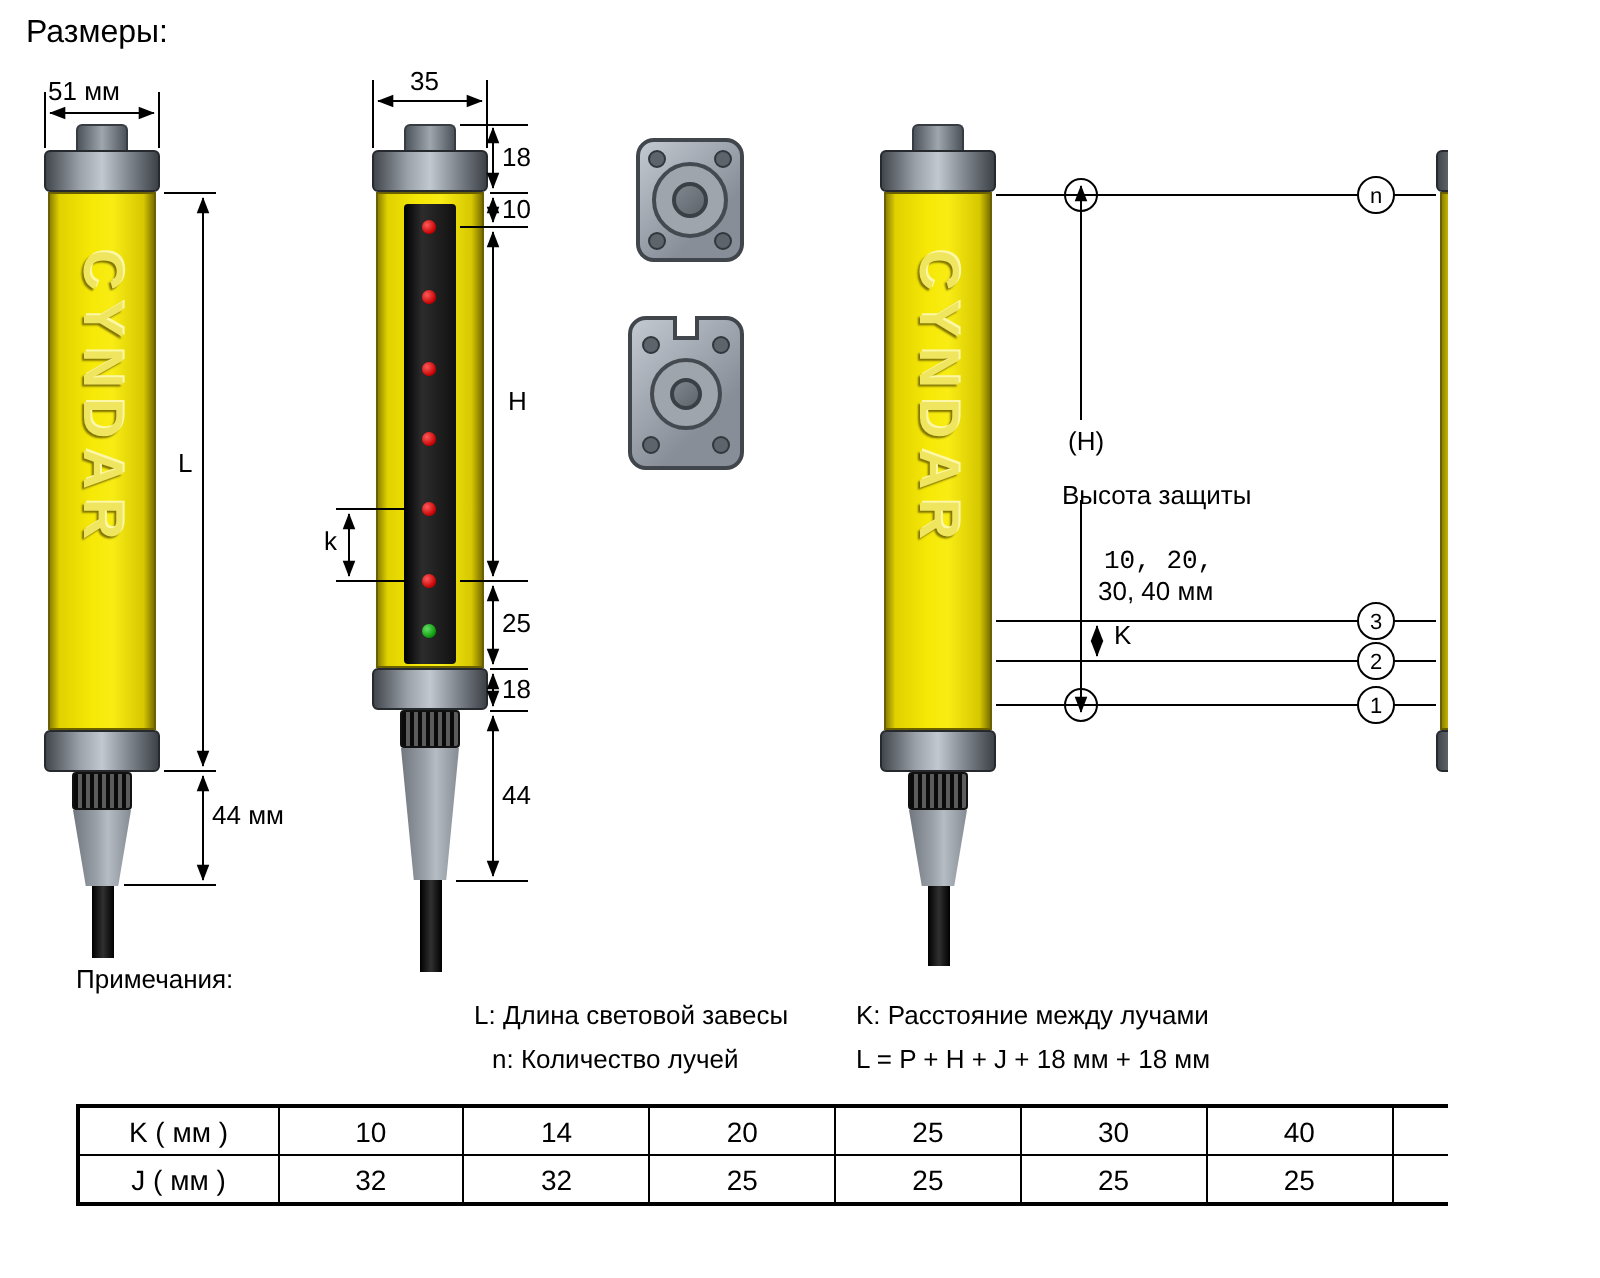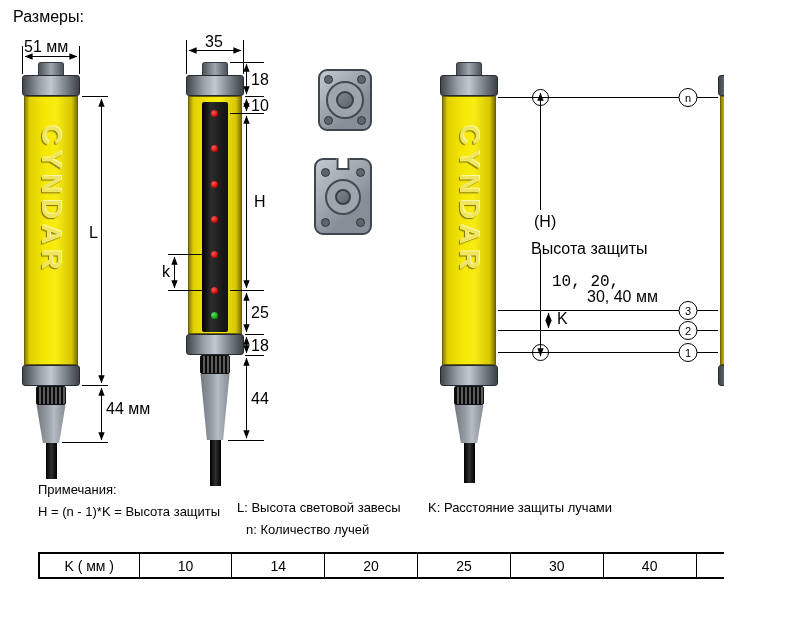--- a/index.html
+++ b/index.html
@@ -1,20 +1,20 @@
 <!DOCTYPE html>
 <html><head>
 <meta charset="utf-8">
 <style>
   html,body{margin:0;padding:0;background:#fff;}
   #stage{position:relative;width:724px;height:639px;background:#fff;overflow:hidden;
          font-family:"Liberation Sans","DejaVu Sans",sans-serif;color:#000;}
   .abs{position:absolute;}
   #page-title{left:13px;top:8px;font-size:16px;}
-  .dim-label{position:absolute;font-size:16px;white-space:nowrap;}
+  .dim-label{position:absolute;font-size:13px;white-space:nowrap;}
   .note{position:absolute;font-size:13px;white-space:nowrap;}
 
   
   .tower{position:absolute;width:58px;display:flex;flex-direction:column;align-items:center;}
   .t-nub{width:26px;height:13px;box-sizing:border-box;border:1px solid #373c42;border-bottom:none;
          border-radius:3px 3px 0 0;background:linear-gradient(90deg,#4e545c,#a0a6ae 50%,#4e545c);}
   .t-cap{width:58px;height:21px;box-sizing:border-box;border:1px solid #26292d;border-radius:3px;
          background:linear-gradient(90deg,#42474d,#9ba1a9 30%,#c2c8d0 50%,#868c94 72%,#3d4248);}
   .t-body{position:relative;width:54px;box-sizing:border-box;border:1px solid #6b6000;
          background:linear-gradient(90deg,#8f8200 0%,#e0d100 9%,#f6e906 40%,#f8ec14 60%,#d6c700 90%,#7d7100 100%);}
@@ -206,28 +206,28 @@
   <div class="dim-label" style="left:251px;top:71px;">18</div>
   <div class="dim-label" style="left:251px;top:97px;">10</div>
   <div class="dim-label" style="left:254px;top:193px;">H</div>
   <div class="dim-label" style="left:251px;top:304px;">25</div>
   <div class="dim-label" style="left:251px;top:337px;">18</div>
   <div class="dim-label" style="left:251px;top:390px;">44</div>
   <div class="dim-label" style="left:162px;top:263px;">k</div>
   <div class="dim-label" style="left:534px;top:213px;">(H)</div>
   <div class="dim-label" style="left:531px;top:240px;">Высота защиты</div>
   <div class="dim-label" style="left:552px;top:273px;font-family:Liberation Mono, monospace;">10, 20,</div>
-  <div class="dim-label" style="left:549px;top:288px;margin-left:38px;">30, 40 мм</div>
+  <div class="dim-label" style="left:549px;top:288px;">30, 40 мм</div>
   <div class="dim-label" style="left:557px;top:310px;">K</div>
 
   <div class="note" style="left:38px;top:482px;">Примечания:</div>
-  <div class="note" style="left:38px;top:504px;">H = (n - 1)*K = Высота защиты</div>
-  <div class="note" style="left:237px;top:500px;">L: Высота световой завесы</div>
+  <div class="note" style="left:237px;top:500px;">L: Длина световой завесы</div>
   <div class="note" style="left:246px;top:522px;">n: Количество лучей</div>
-  <div class="note" style="left:428px;top:500px;">K: Расстояние защиты лучами</div>
+  <div class="note" style="left:428px;top:500px;">K: Расстояние между лучами</div>
+  <div class="note" style="left:428px;top:522px;">L = P + H + J + 18 мм + 18 мм</div>
 
   <table id="size-table">
     <colgroup>
       <col class="c0">
         <col>
         <col>
         <col>
         <col>
         <col>
         <col>
@@ -237,16 +237,26 @@
       <tr>
         <th>K ( мм )</th>
         <td>10</td>
         <td>14</td>
         <td>20</td>
         <td>25</td>
         <td>30</td>
         <td>40</td>
         <td>80</td>
       </tr>
+      <tr>
+        <th>J ( мм )</th>
+        <td>32</td>
+        <td>32</td>
+        <td>25</td>
+        <td>25</td>
+        <td>25</td>
+        <td>25</td>
+        <td>25</td>
+      </tr>
     </tbody>
   </table>
 
 </div>
 
 </body></html>

